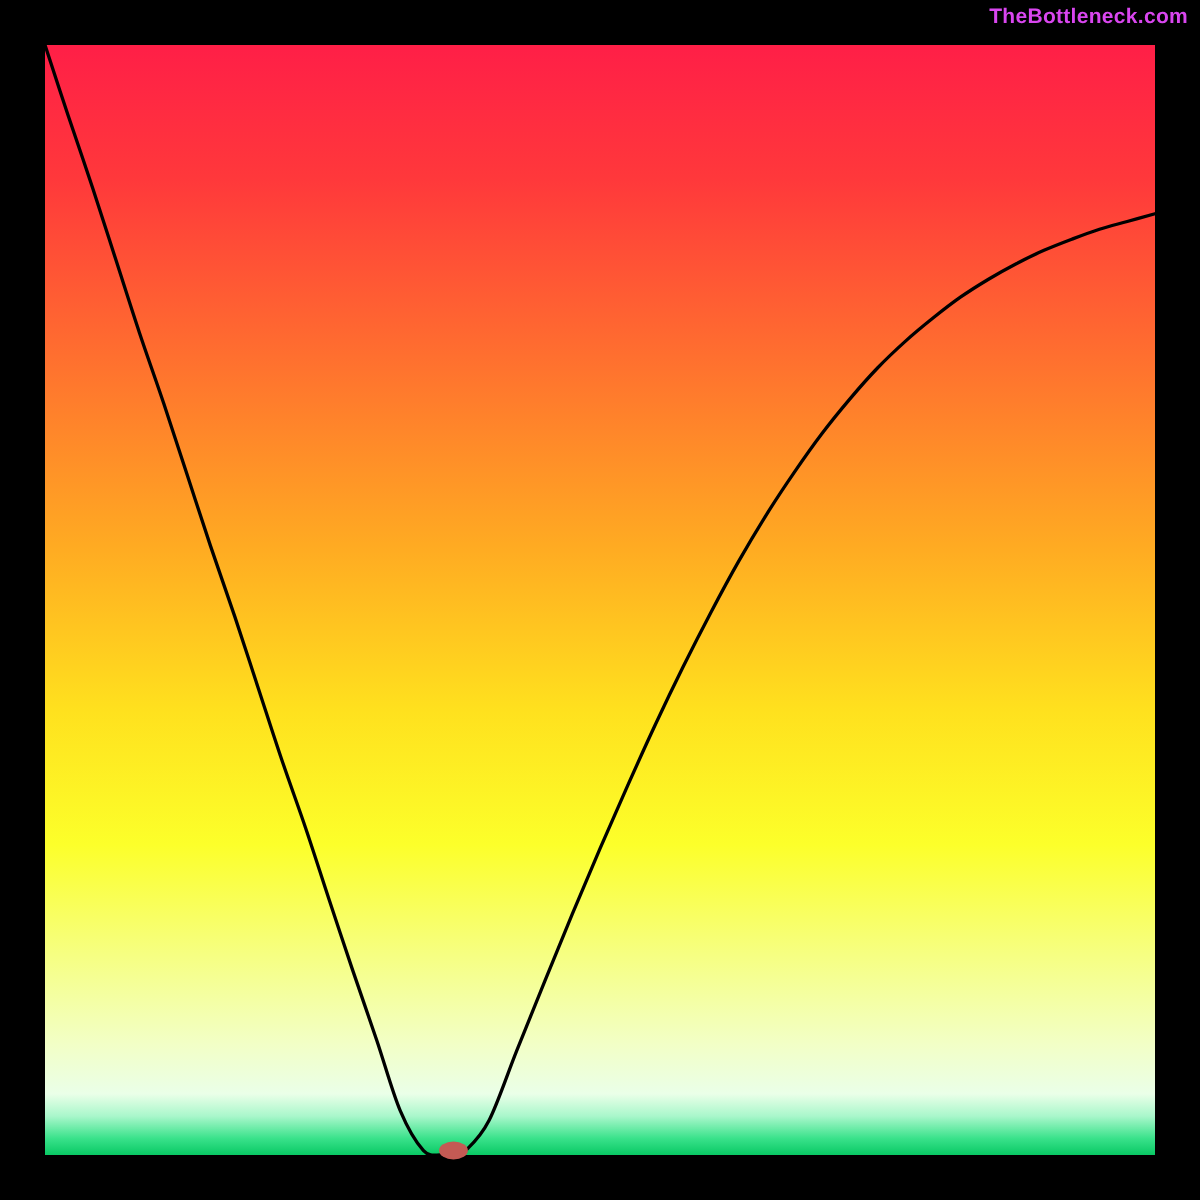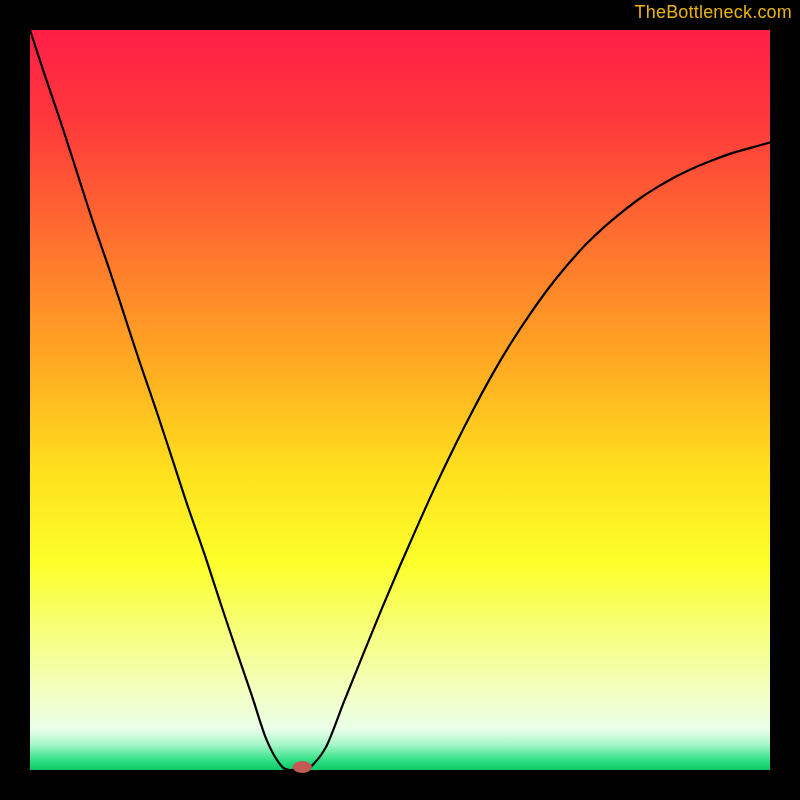--- a/index.html
+++ b/index.html
@@ -20,23 +20,23 @@
     position: absolute;
     top: 0;
     left: 0;
     width: 800px;
     height: 800px;
   }
   .watermark {
     position: absolute;
     top: 2px;
     right: 8px;
-    font-size: 18px;
-    font-weight: 400;
-    color: #eab308;
+    font-size: 14px;
+    font-weight: 700;
+    color: #d946ef;
     letter-spacing: 0.2px;
     user-select: none;
   }
 </style>
 </head>
 <body>
 
 <div class="canvas-wrap">
   <svg class="chart" viewBox="0 0 800 800">
       <defs>

